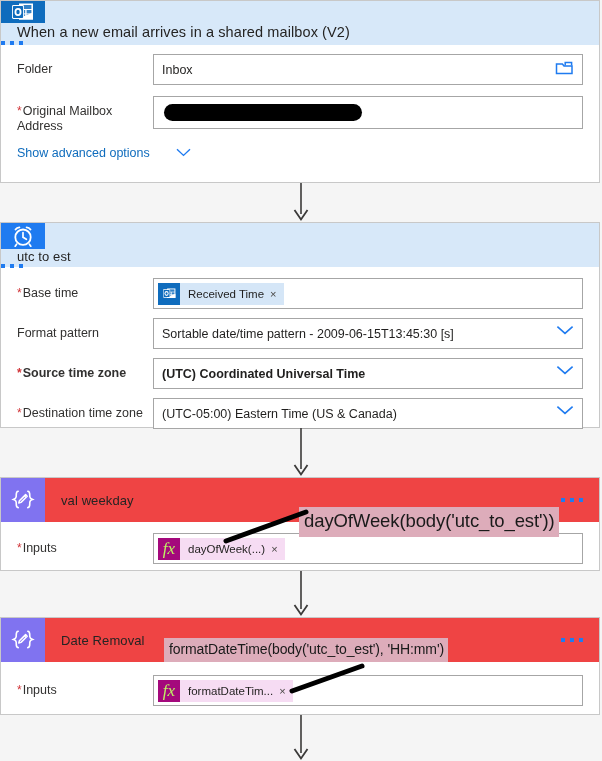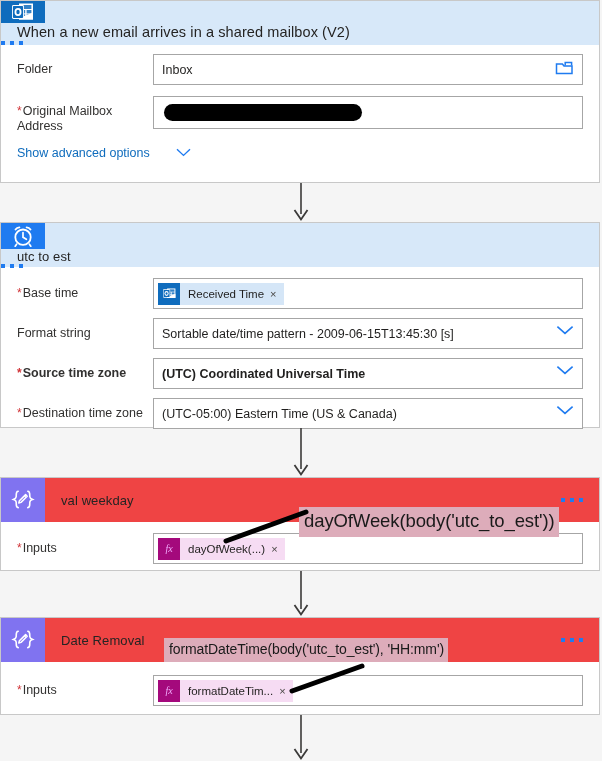--- a/index.html
+++ b/index.html
@@ -144,24 +144,24 @@
     width: 22px;
     height: 22px;
     min-width: 22px;
     display: flex;
     align-items: center;
     justify-content: center;
   }
   .token.data .tok-icon { background: #0f6cbd; }
   .token.expr .tok-icon {
     background: #a4097c;
-    color: #f0abfc;
+    color: #bef264;
     font-family: "Liberation Serif", serif;
     font-style: italic;
-    font-size: 10px;
+    font-size: 17px;
   }
   .token .tok-text { padding: 0 6px 0 8px; }
   .token .tok-x {
     padding-right: 7px;
     font-size: 11px;
     color: #484644;
   }
 
   .advanced {
     padding: 12px 16px 14px 16px;
@@ -315,21 +315,21 @@
                 </svg>
               </span>
               <span class="tok-text">Received Time</span>
               <span class="tok-x">×</span>
             </span>
           </div>
         </div>
       </div>
 
       <div class="field-row" style="padding-top:9px;">
-        <div class="field-label"><span>Format string</span></div>
+        <div class="field-label"><span>Format pattern</span></div>
         <div class="field-control">
           <div class="input-box" style="height:31px;">
             <span class="input-value">Sortable date/time pattern - 2009-06-15T13:45:30 [s]</span>
             <span class="chevron">
               <svg width="18" height="10" viewBox="0 0 18 10">
                   <path d="M1.4 1.6 L9 8.4 L16.6 1.6" fill="none" stroke="#1f7bf0" stroke-width="1.6"></path>
                 </svg>
             </span>
           </div>
         </div>

